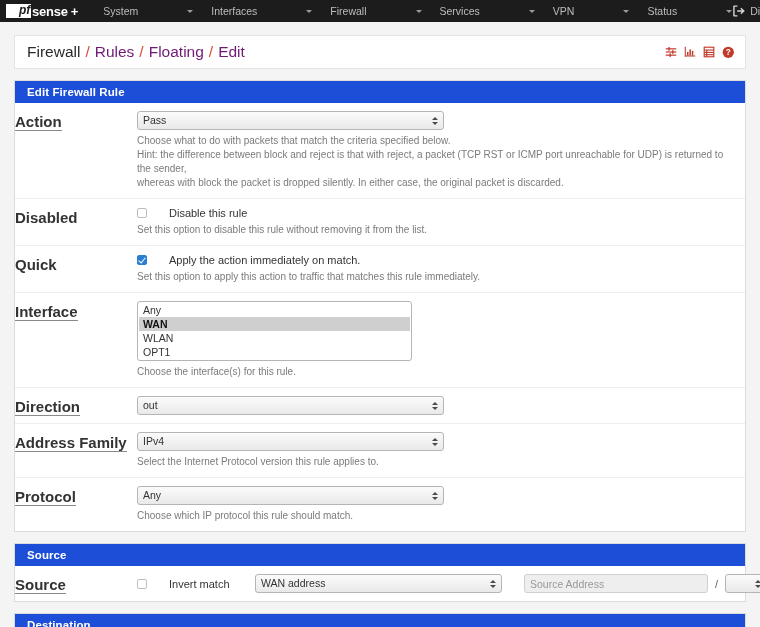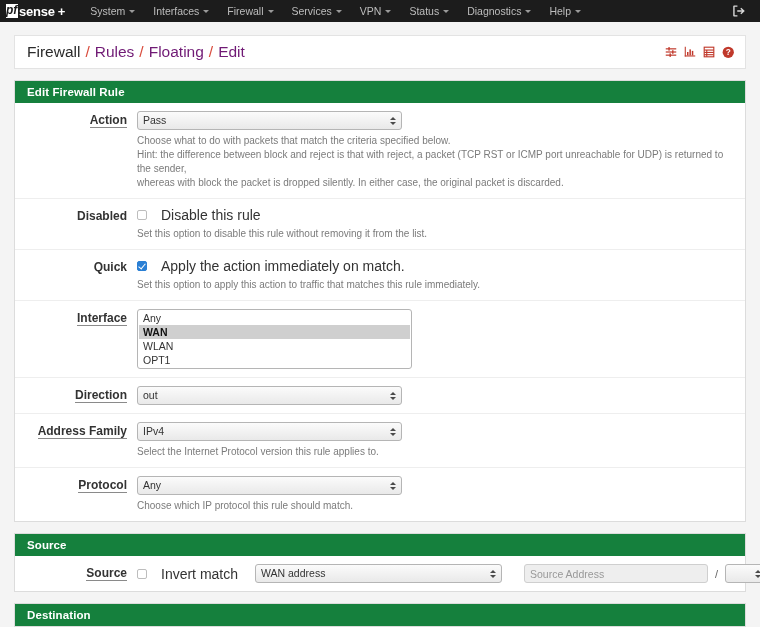--- a/index.html
+++ b/index.html
@@ -35,36 +35,37 @@
     font-size: 13px;
     letter-spacing: -0.2px;
     color: #ffffff;
     line-height: 1;
   }
   .brand-pf {
     background: #ffffff;
     color: #1c1c1c;
     font-style: italic;
     font-weight: bold;
-    padding: 0px 1px 1px 0;
+    padding: 0px 1px 1px 13px;
     margin-right: 1px;
     font-size: 12px;
     line-height: 13px;
     display: inline-block;
   }
   .brand-plus { margin-left: 3px; font-size: 13px; }
 
   .nav-items { display: flex; align-items: stretch; margin-left: 8px; }
   .nav-item {
     display: flex; align-items: center;
     padding: 0 9px;
     color: #bdbdbd;
     font-size: 10.5px;
     cursor: pointer;
     white-space: nowrap;
+    gap: 45px;
   }
   .caret {
     display: inline-block;
     margin-left: 4px;
     width: 0; height: 0;
     border-left: 3px solid transparent;
     border-right: 3px solid transparent;
     border-top: 3px solid #9a9a9a;
   }
   .nav-right {
@@ -98,45 +99,44 @@
   }
   .tool-icon { cursor: pointer; display: flex; align-items: center; color: #c0392b; }
 
   
   .panel {
     margin: 11px 14px 0 14px;
     background: #fff;
     border: 1px solid #dcdcdc;
   }
   .panel-heading {
-    background: #15803d;
+    background: #1d4ed8;
     color: #fff;
     font-weight: bold;
     font-size: 11.5px;
     padding: 5px 0 5px 12px;
     letter-spacing: 0.1px;
   }
   .panel-body { background: #fff; }
 
   
   .form-group {
     display: flex;
     border-bottom: 1px solid #eeeeee;
     padding: 8px 0 8px 0;
     min-height: 24px;
   }
   .form-group.no-border { border-bottom: none; }
   .fg-label {
     width: 122px;
     flex: 0 0 122px;
-    text-align: right;
     padding-right: 10px;
     padding-top: 2px;
     font-weight: bold;
-    font-size: 12px;
+    font-size: 15px;
     color: #333;
   }
   .fg-label .lbl-u {
     border-bottom: 1px solid #8a8a8a;
     padding-bottom: 0px;
     cursor: help;
   }
   .fg-control { flex: 1 1 auto; padding-right: 14px; }
 
   
@@ -149,21 +149,21 @@
     border-radius: 3px;
     background: linear-gradient(#fbfbfb, #e9e9e9);
     font-size: 10.5px;
     color: #333;
     line-height: 17px;
     padding: 0 18px 0 5px;
     white-space: nowrap;
     overflow: hidden;
     cursor: pointer;
   }
-  .sel.w-action { width: 265px; }
+  .sel.w-action { width: 307px; }
   .sel.w-src { width: 247px; }
   .sel.w-mask { width: 42px; padding-left: 4px; padding-right: 14px; }
   .sel-arrows {
     position: absolute; right: 5px; top: 50%;
     transform: translateY(-50%);
     display: flex; flex-direction: column; gap: 2px;
     align-items: center;
   }
   .sel-arrows i {
     display: block; width: 0; height: 0;
@@ -234,22 +234,22 @@
   .cbox.checked::after {
     content: "";
     position: absolute;
     left: 2px; top: 0px;
     width: 3px; height: 6px;
     border-right: 1.6px solid #fff;
     border-bottom: 1.6px solid #fff;
     transform: rotate(40deg);
   }
   .cb-label {
-    margin-left: 14px;
-    font-size: 14px;
+    margin-left: 22px;
+    font-size: 11px;
     color: #333;
     cursor: pointer;
   }
 
   
   .help {
     font-size: 10px;
     color: #7b7b7b;
     line-height: 14px;
     margin-top: 4px;
@@ -425,20 +425,23 @@
       <div class="fg-label">
         <span class="lbl-u">Interface</span>
       </div>
       <div class="fg-control">
         <div class="listbox">
           <div class="lb-opt">Any</div>
           <div class="lb-opt selected">WAN</div>
           <div class="lb-opt">WLAN</div>
           <div class="lb-opt">OPT1</div>
         </div>
+        <div class="help">
+          <span class="help-line">Choose the interface(s) for this rule.</span>
+        </div>
       </div>
     </div>
 
     <div class="form-group">
       <div class="fg-label">
         <span class="lbl-u">Direction</span>
       </div>
       <div class="fg-control">
         <div class="sel w-action">
           <span>out</span>

